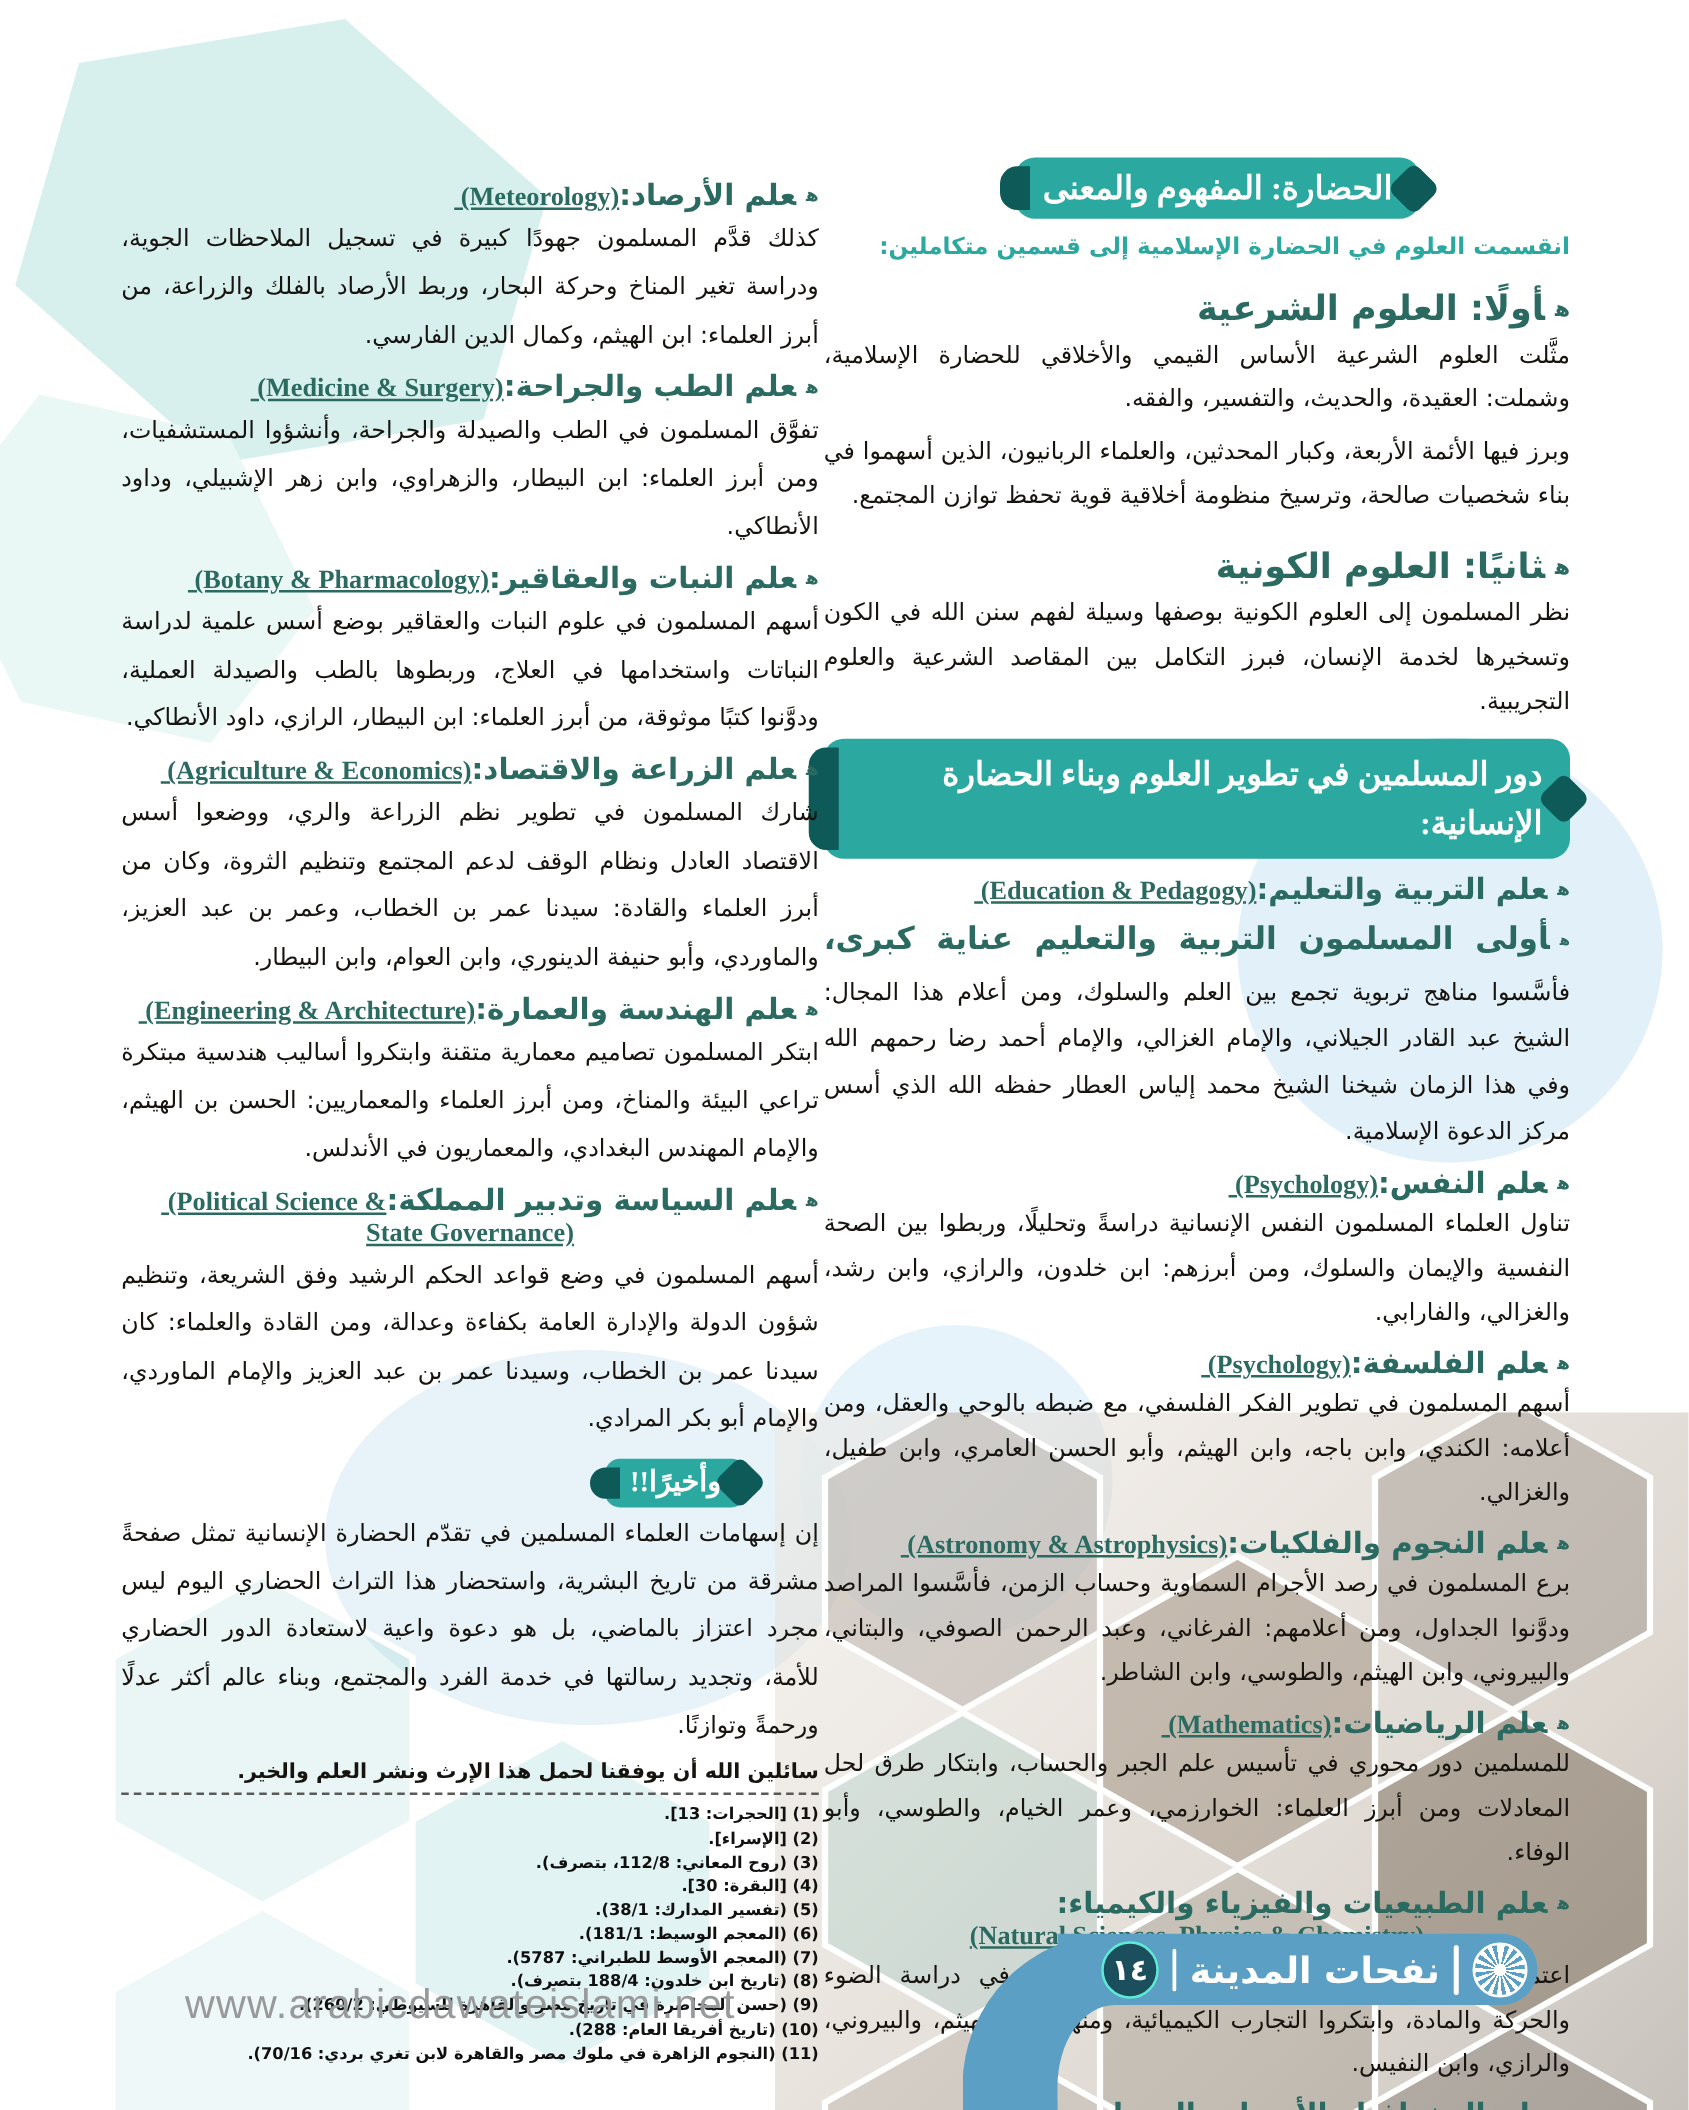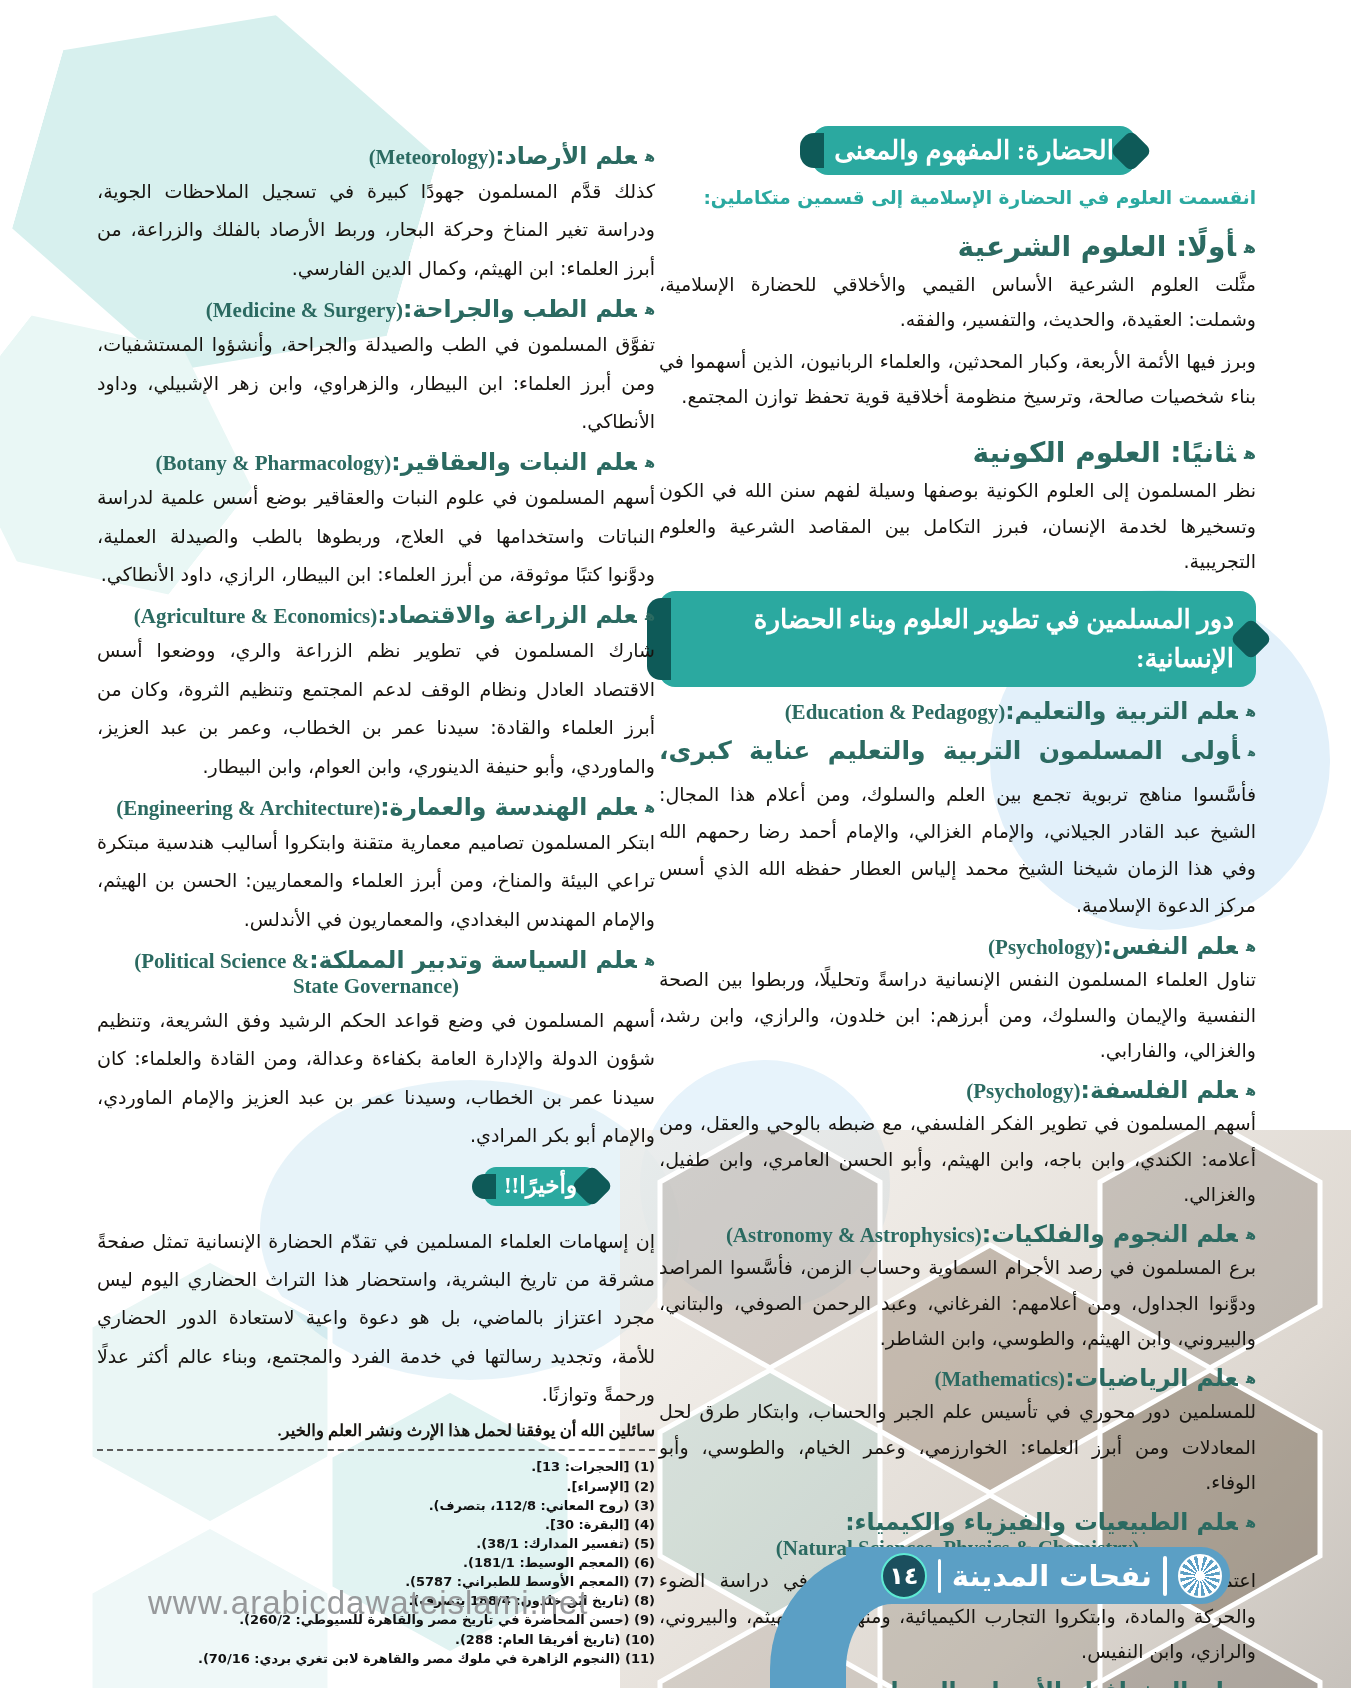--- a/index.html
+++ b/index.html
@@ -15,38 +15,38 @@
   #col-right{left:659px;top:126px;width:597px;}
   #col-left{left:97px;top:134px;width:558px;}
   .block{direction:rtl;}
   .block.body{font-size:19px;line-height:1.86;text-align:justify;margin:2px 0 6px;}
   #col-left .block.body{line-height:2.02;}
   .block.intro{color:var(--teal);font-weight:bold;font-size:18.5px;margin:12px 0 2px;}
   .block.major{color:var(--heading);font-weight:bold;font-size:28px;margin:22px 0 4px;letter-spacing:-0.5px;}
   .block.heading{color:var(--heading);font-weight:bold;font-size:23.5px;margin:8px 0 2px;}
   .block.lead{font-size:19px;line-height:1.95;text-align:justify;margin:2px 0 6px;}
   .lead-ar{color:var(--heading);font-weight:bold;font-size:25px;letter-spacing:-0.5px;}
-  .h-en{font-family:"Liberation Serif",serif;font-weight:bold;font-size:21px;white-space:nowrap;}
+  .h-en{font-family:"Liberation Serif",serif;font-weight:bold;font-size:21px;white-space:nowrap;text-decoration:underline;}
   .en-block{display:block;text-align:center;white-space:nowrap;}
   .bullet{font-size:0.62em;vertical-align:3px;margin-left:8px;font-weight:bold;color:var(--heading);}
-  .block.note{font-size:16.5px;font-weight:bold;margin:8px 0 2px;font-family:Liberation Serif, serif;}
+  .block.note{font-size:16.5px;font-weight:bold;margin:8px 0 2px;}
   .block.divider{border-top:2.5px dashed #5a5a5a;margin:8px 0 8px;height:0;}
   .block.footnote{font-size:13px;line-height:1.28;margin:2.5px 0;color:#101010;font-weight:bold;}
   
   .block.banner,.block.miniband{position:relative;background:var(--teal);color:#fff;font-weight:bold;
      width:fit-content;border-radius:16px;padding:9px 22px;font-size:26px;z-index:1;font-family:Liberation Serif, serif;}
   .banner-text{position:relative;z-index:2;}
   .chevron{position:absolute;left:-12px;top:7px;bottom:7px;width:24px;background:var(--teal-dark);
      border-radius:14px 0 0 14px;z-index:-1;}
   .fold{position:absolute;right:-10px;top:50%;width:30px;height:30px;background:var(--teal-dark);
      transform:translateY(-50%) rotate(45deg);border-radius:7px;z-index:-1;}
   [data-name="banner-civilization"]{margin:0 120px 4px 0;}
   [data-name="banner-role"]{width:100%;box-sizing:border-box;font-size:27px;line-height:1.5;
      border-radius:20px;padding:8px 26px 10px;margin:12px 0 10px;}
-  .block.miniband{font-size:23px;padding:5px 20px 7px;margin:12px 58px 16px 0;border-radius:12px;}
+  .block.miniband{font-size:23px;padding:5px 20px 7px;margin:12px 58px 2px 0;border-radius:12px;}
   
   #swoosh{position:absolute;left:770px;top:1547px;width:122px;height:141px;
      border-top:57px solid var(--footer-blue);border-left:76px solid var(--footer-blue);
      border-top-left-radius:130px;box-sizing:border-box;z-index:3;}
   #footer-banner{position:absolute;left:846px;top:1547px;width:384px;height:57px;
      background:var(--footer-blue);border-radius:0 29px 29px 0;z-index:3;direction:rtl;
      display:flex;align-items:center;gap:11px;padding:0 8px 0 0;box-sizing:border-box;}
   .rosette{width:44px;height:44px;border-radius:50%;border:2px solid #fff;box-sizing:border-box;
      background:radial-gradient(circle at center,#ffffff 0 5px,transparent 5px),
        repeating-conic-gradient(#ffffff 0 11deg,transparent 11deg 22deg);}

